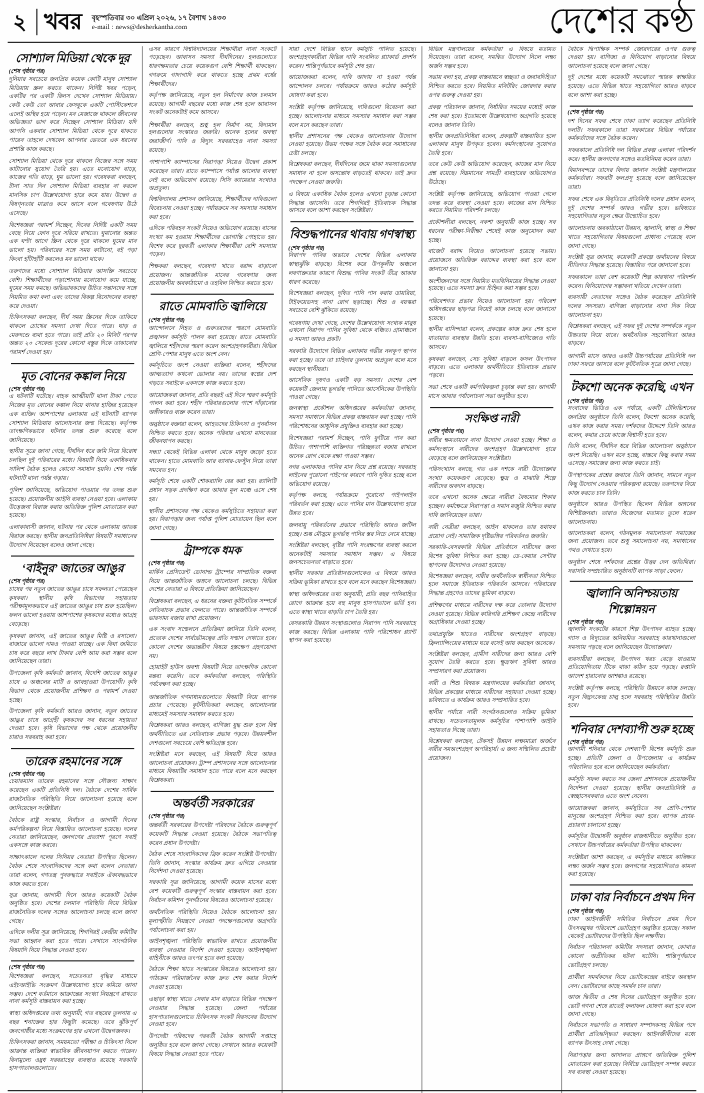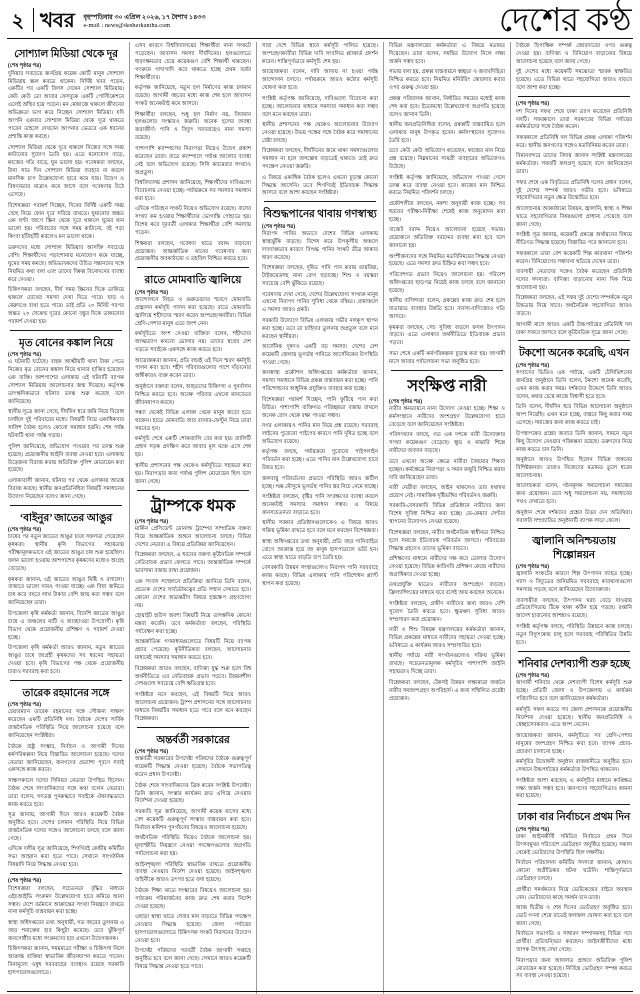--- a/index.html
+++ b/index.html
@@ -76,34 +76,35 @@
     display: flex;
     height: 952px;
     gap: 0;
   }
   .col {
     flex: 1 1 0;
     padding: 0 5px;
     border-right: 1px solid #9a9a9a;
     overflow: hidden;
     position: relative;
+    font-style: italic;
   }
   .col:first-child { padding-left: 1px; }
   .col:last-child { border-right: none; padding-right: 1px; }
 
   
   .headline {
     text-align: center;
     font-weight: 700;
     font-size: 10.5px;
     line-height: 1.25;
     margin: 5px 0 2px 0;
     letter-spacing: -0.1px;
   }
-  .headline.big { font-size: 16px; }
+  .headline.big { font-size: 10px; }
   .kicker {
     font-size: 5.4px;
     font-weight: 700;
     margin: 0 0 1px 0;
     line-height: 1.2;
   }
   .body {
     font-size: 5.3px;
     line-height: 1.5;
     text-align: justify;

